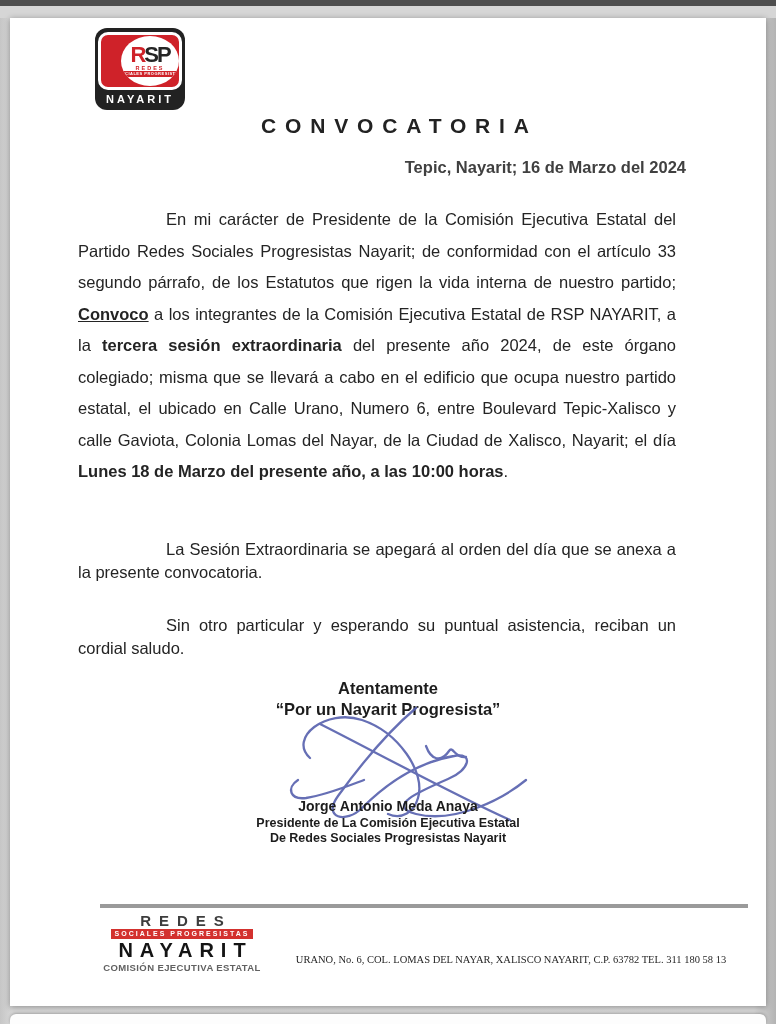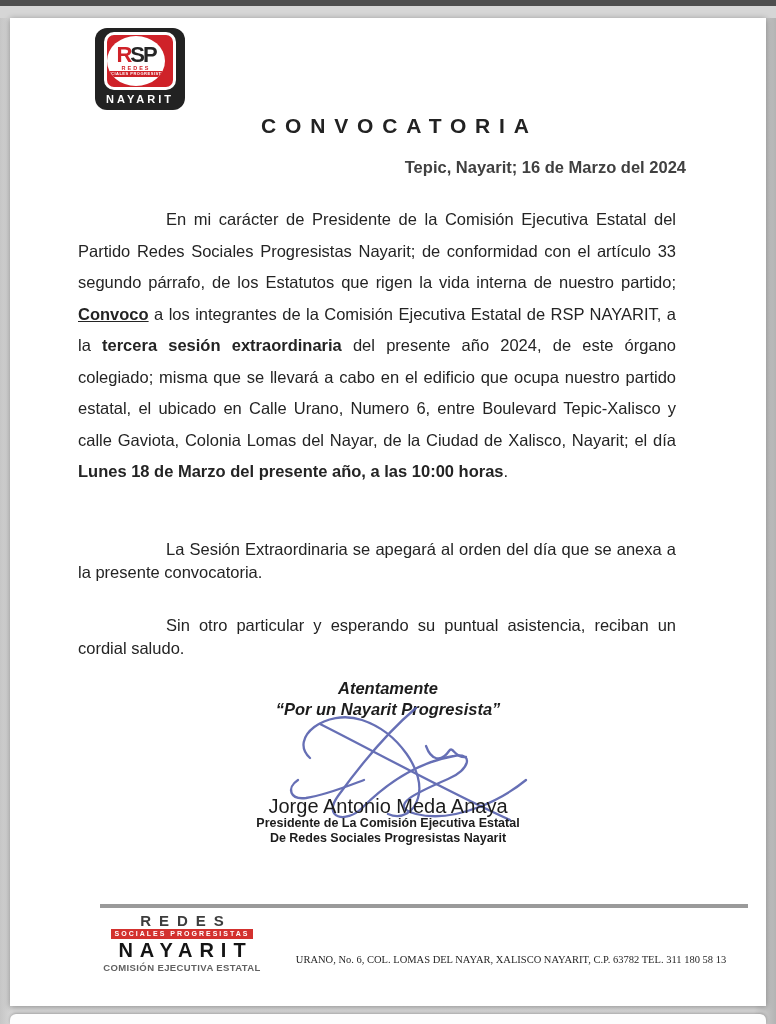--- a/index.html
+++ b/index.html
@@ -18,22 +18,22 @@
     color:#1f1f1f;
   }
   .next-page {
     position:absolute; left:10px; top:1014px; width:756px; height:10px;
     background:#fdfdfd; border-radius:6px 6px 0 0; box-shadow:0 -1px 3px rgba(0,0,0,.25);
   }
 
   
   .logo { position:absolute; left:85px; top:10px; width:90px; height:82px;
     background:#222222; border-radius:12px; display:flex; flex-direction:column; align-items:center; padding:4px 4px 2px; }
-  .logo-badge { width:72px; height:58px; background:#cf2229; border:3px solid #ffffff; border-radius:10px;
-    display:flex; align-items:center; justify-content:flex-start; }
+  .logo-badge { width:84px; height:58px; background:#cf2229; border:3px solid #ffffff; border-radius:10px;
+    display:flex; align-items:center; justify-content:flex-end; }
   .logo-circle { width:58px; height:50px; background:#ffffff; border-radius:50%;
     display:flex; flex-direction:column; align-items:center; justify-content:center; overflow:hidden; }
   .rsp-text { font-weight:bold; font-size:22px; line-height:20px; letter-spacing:-2px; }
   .rsp-r { color:#cf2229; } .rsp-sp { color:#252525; }
   .redes-mini { font-size:5.5px; font-weight:bold; color:#cf2229; letter-spacing:2px; line-height:6px; }
   .soc-mini { font-size:4px; font-weight:bold; color:#ffffff; background:#cf2229; letter-spacing:.5px;
     line-height:6px; padding:0 3px; border-radius:1px; white-space:nowrap; }
   .logo-nayarit { color:#ffffff; font-weight:bold; font-size:11px; letter-spacing:3px; margin-top:3px; }
 
   
@@ -42,24 +42,24 @@
   .dateline { position:absolute; right:80px; top:140px; font-size:16.5px; font-weight:bold; color:#404040; }
 
   
   .para { position:absolute; left:68px; width:598px; text-align:justify; color:#242424; }
   .p1 { top:186px; font-size:16.5px; line-height:31.5px; text-indent:88px; }
   .p2 { top:520px; font-size:16.5px; line-height:23px; text-indent:88px; }
   .p3 { top:596px; font-size:16.5px; line-height:23px; text-indent:88px; }
 
   
   .closing { position:absolute; left:178px; top:660px; width:400px; text-align:center;
-    font-weight:bold; font-size:16.5px; line-height:21px; color:#1c1c1c;font-style:italic; }
+    font-weight:bold; font-size:16.5px; line-height:21px; color:#1c1c1c; }
   .signature-svg { position:absolute; left:258px; top:684px; width:290px; height:128px; }
   .signer { position:absolute; left:178px; top:778px; width:400px; text-align:center; color:#1c1c1c; }
-  .signer-name { font-weight:normal; font-size:20px; line-height:20px; }
+  .signer-name { font-weight:bold; font-size:14px; line-height:20px; }
   .signer-title { font-weight:bold; font-size:12.5px; line-height:15px; }
 
   
   .footer-rule { position:absolute; left:90px; top:886px; width:648px; height:4px; background:#9a9a9a; }
   .footer-logo { position:absolute; left:88px; top:894px; width:168px; display:flex; flex-direction:column; align-items:center; }
   .f-redes { font-size:15px; font-weight:bold; letter-spacing:8px; text-indent:8px; color:#3d3d3d; line-height:17px; }
   .f-socbar { background:#d3312e; color:#ffffff; font-size:7px; font-weight:bold; letter-spacing:2px;
     line-height:10px; padding:0 4px; white-space:nowrap; }
   .f-nayarit { font-size:20px; font-weight:bold; letter-spacing:7px; text-indent:7px; color:#141414; line-height:23px; }
   .f-comision { font-size:9.5px; font-weight:bold; color:#616161; letter-spacing:.4px; line-height:12px; }

